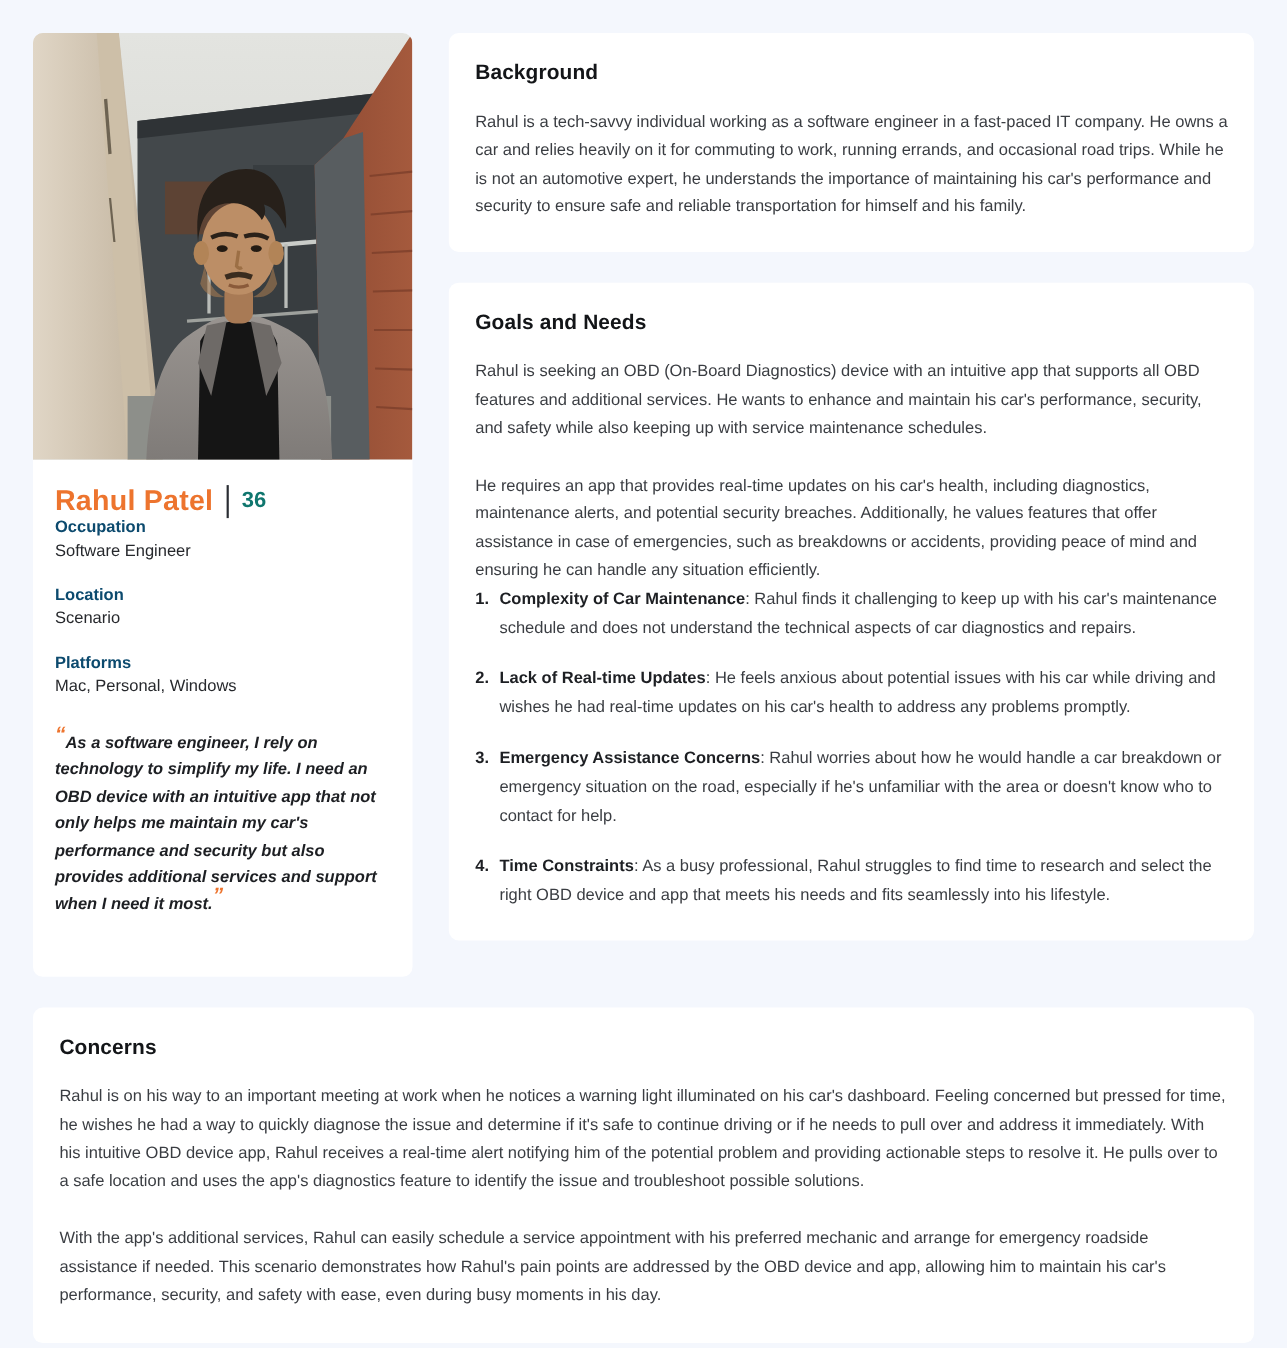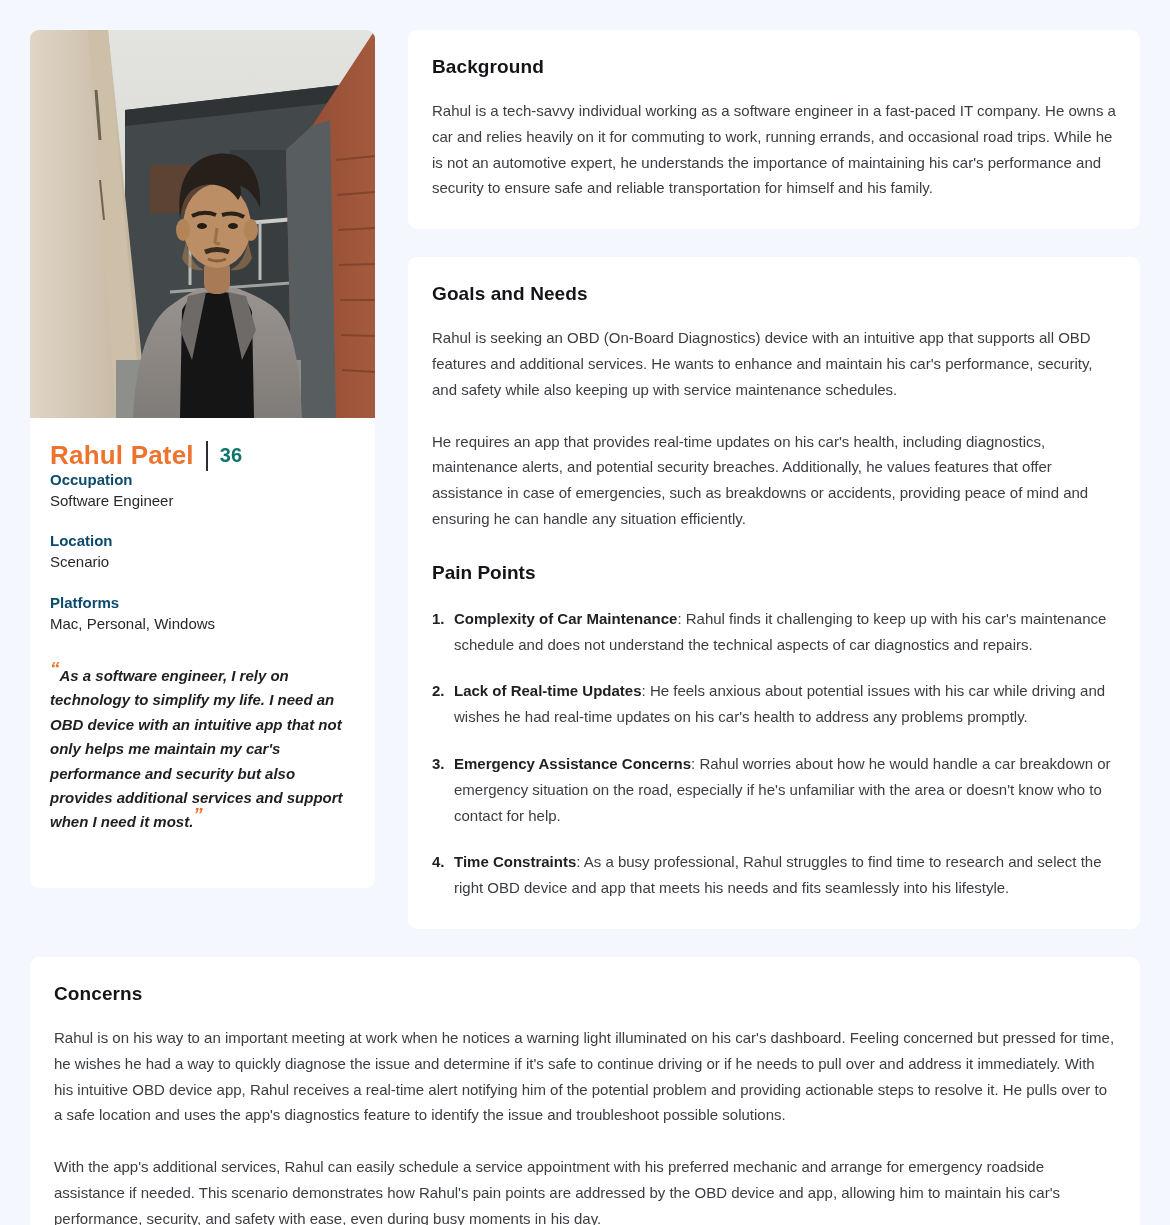--- a/index.html
+++ b/index.html
@@ -262,21 +262,20 @@
       <div class="card section-card">
         <h2 class="section-title">Background</h2>
         <p class="body-text">Rahul is a tech-savvy individual working as a software engineer in a fast-paced IT company. He owns a car and relies heavily on it for commuting to work, running errands, and occasional road trips. While he is not an automotive expert, he understands the importance of maintaining his car's performance and security to ensure safe and reliable transportation for himself and his family.</p>
       </div>
 
       <div class="card section-card">
         <h2 class="section-title">Goals and Needs</h2>
         <p class="body-text">Rahul is seeking an OBD (On-Board Diagnostics) device with an intuitive app that supports all OBD features and additional services. He wants to enhance and maintain his car's performance, security, and safety while also keeping up with service maintenance schedules.</p>
         <p class="body-text">He requires an app that provides real-time updates on his car's health, including diagnostics, maintenance alerts, and potential security breaches. Additionally, he values features that offer assistance in case of emergencies, such as breakdowns or accidents, providing peace of mind and ensuring he can handle any situation efficiently.</p>
 
-        <h2 class="subsection-title">Pain Points</h2>
         <ol class="pain-list">
           <li class="pain-item"><span class="pain-num">1.</span><span class="pain-label">Complexity of Car Maintenance</span><span>: Rahul finds it challenging to keep up with his car's maintenance schedule and does not understand the technical aspects of car diagnostics and repairs.</span></li>
           <li class="pain-item"><span class="pain-num">2.</span><span class="pain-label">Lack of Real-time Updates</span><span>: He feels anxious about potential issues with his car while driving and wishes he had real-time updates on his car's health to address any problems promptly.</span></li>
           <li class="pain-item"><span class="pain-num">3.</span><span class="pain-label">Emergency Assistance Concerns</span><span>: Rahul worries about how he would handle a car breakdown or emergency situation on the road, especially if he's unfamiliar with the area or doesn't know who to contact for help.</span></li>
           <li class="pain-item"><span class="pain-num">4.</span><span class="pain-label">Time Constraints</span><span>: As a busy professional, Rahul struggles to find time to research and select the right OBD device and app that meets his needs and fits seamlessly into his lifestyle.</span></li>
         </ol>
       </div>
 
     </div>
   </div>

